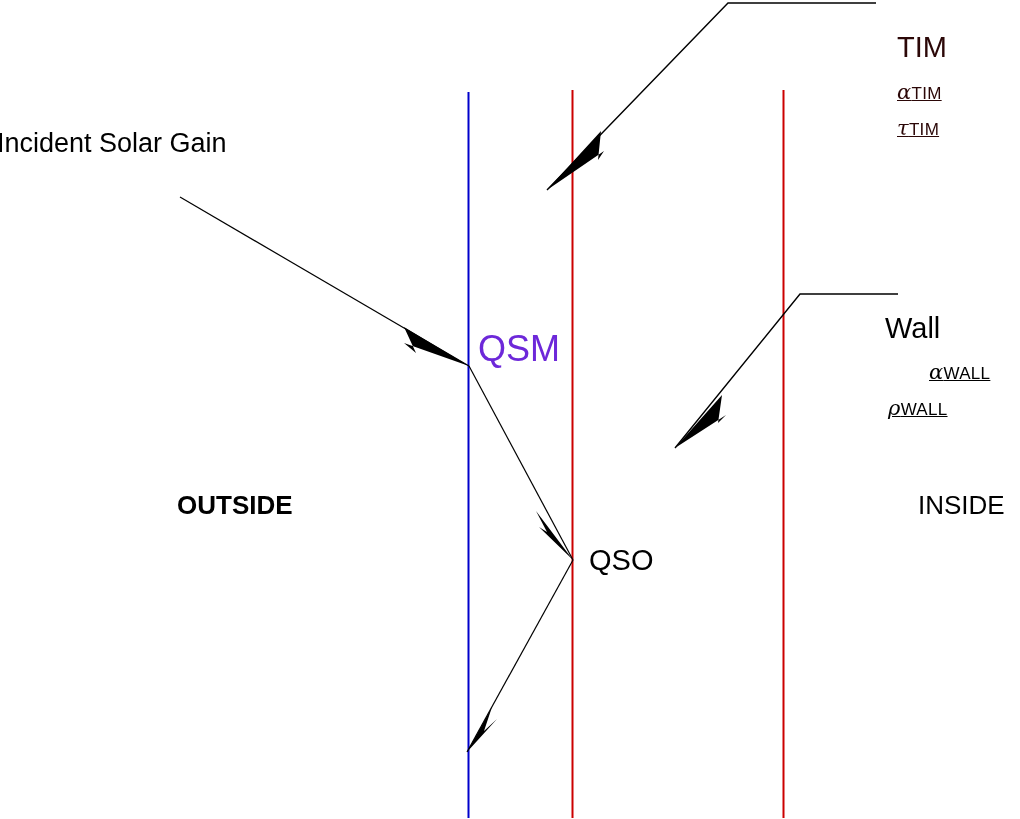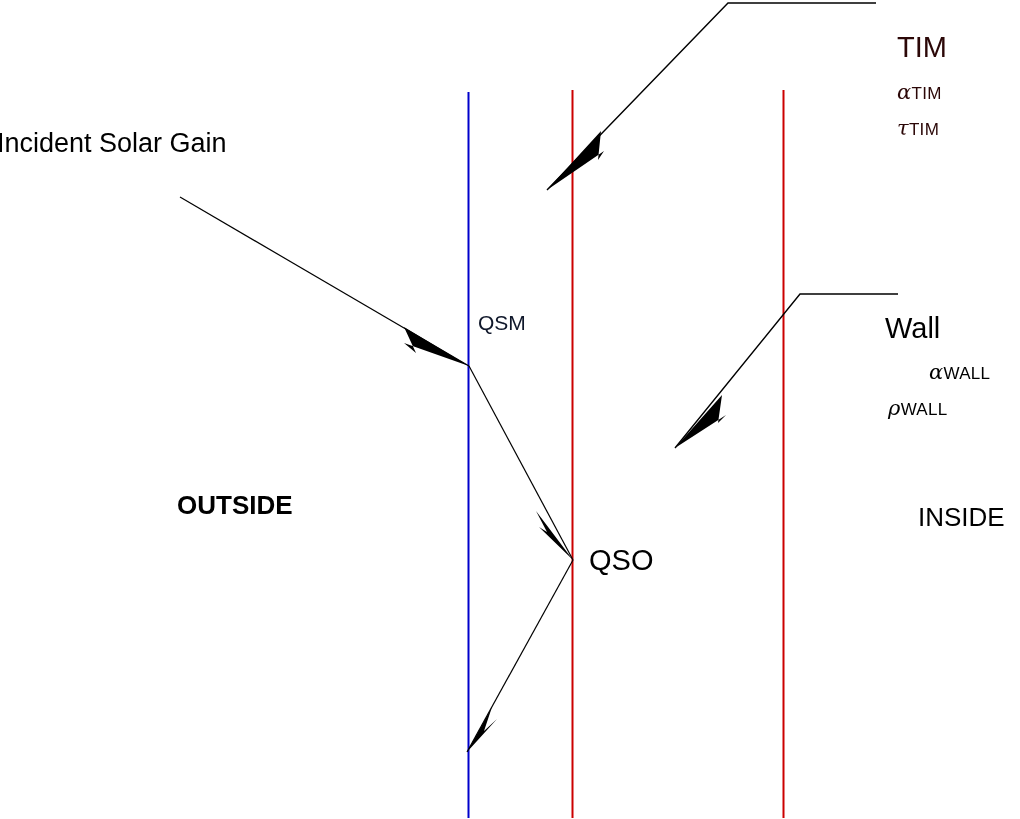--- a/index.html
+++ b/index.html
@@ -41,27 +41,26 @@
   .lbl-outside {
     left: 177px;
     top: 492px;
     font-size: 26px;
     font-weight: bold;
   }
   .lbl-inside {
     left: 918px;
     top: 492px;
     font-size: 26px;
-    margin-top: 12px;
   }
   .lbl-qsm {
     left: 478px;
-    top: 312px;
-    font-size: 21px;
-    color: #0f172a;
+    top: 331px;
+    font-size: 36px;
+    color: #6d28d9;
   }
   .lbl-qso {
     left: 589px;
     top: 546px;
     font-size: 29px;
     color: #000000;
   }
   .lbl-tim-title {
     left: 897px;
     top: 33px;
@@ -73,20 +72,21 @@
     top: 314px;
     font-size: 29px;
     color: #000000;
   }
   .subscripted {
     position: absolute;
     white-space: nowrap;
     line-height: 1;
     font-size: 18px;
     letter-spacing: 0.3px;
+    text-decoration: underline;
   }
   .subscripted .gsym {
     font-family: "DejaVu Serif", serif;
     font-style: italic;
     font-size: 21px;
   }
   .subscripted .sub {
     font-family: "Liberation Sans", sans-serif;
     font-size: 17px;
   }

